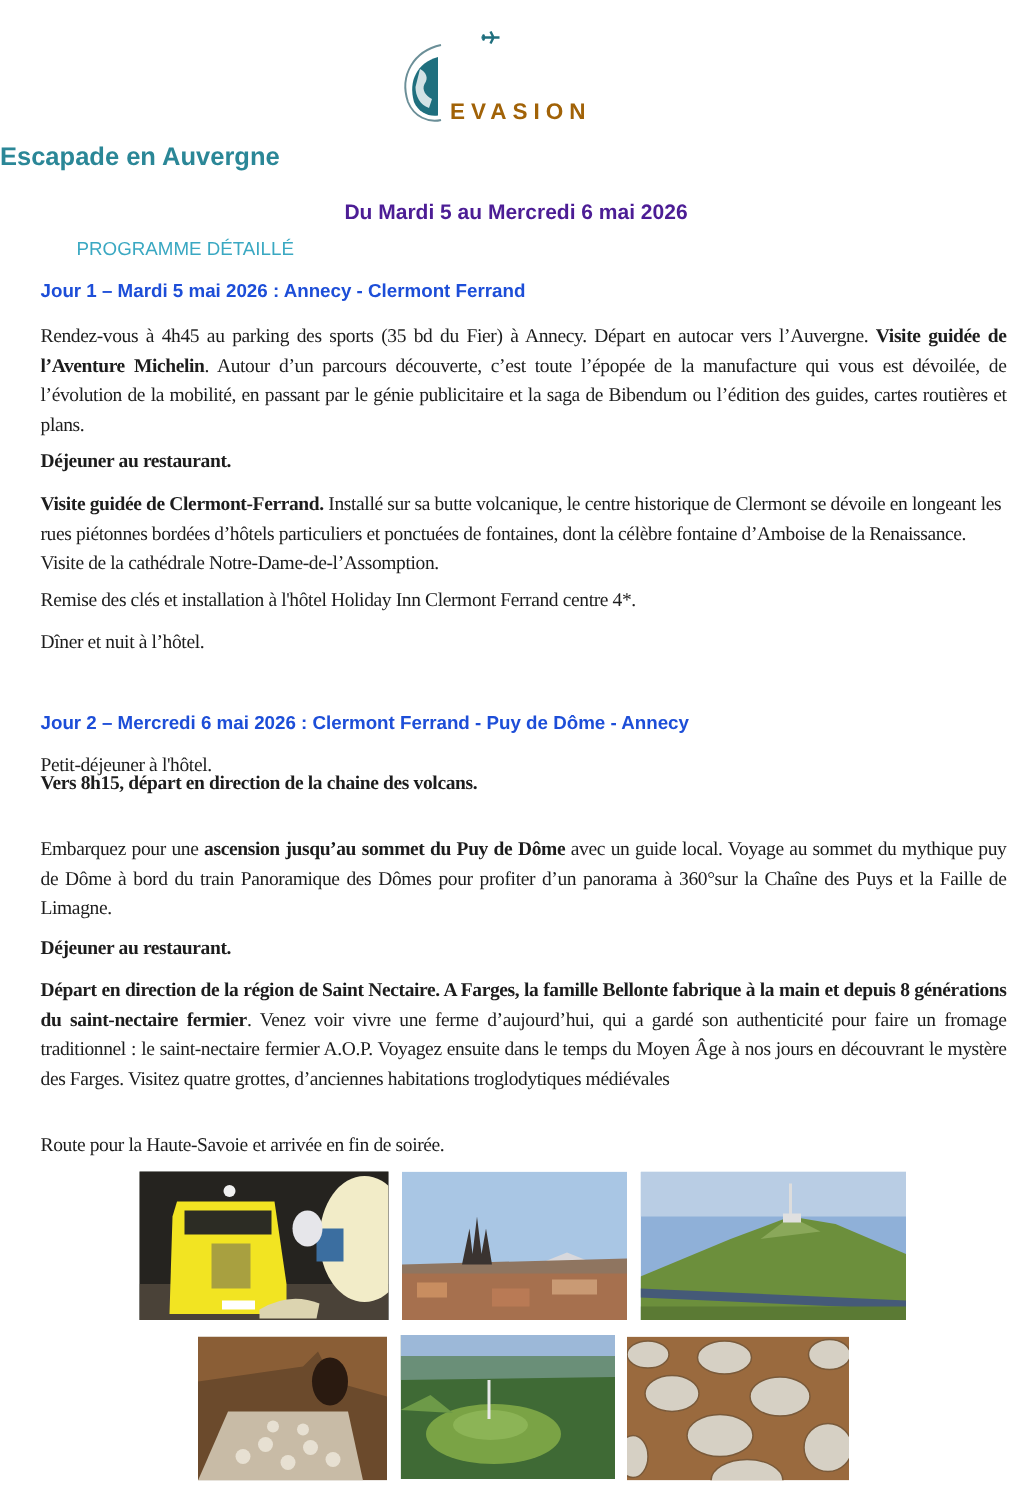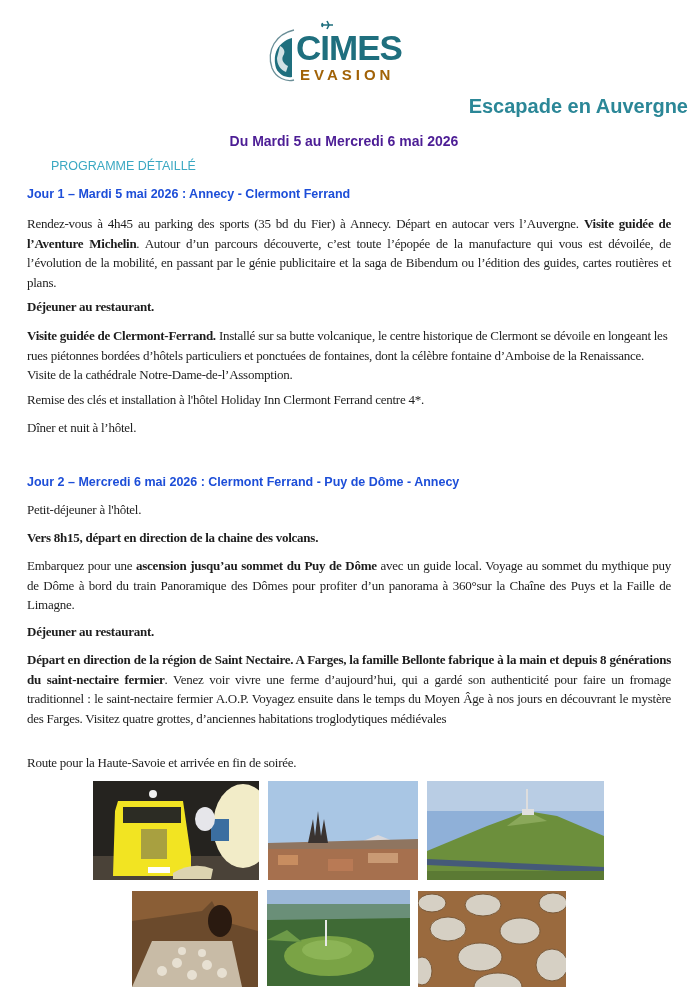--- a/index.html
+++ b/index.html
@@ -3,22 +3,22 @@
 <meta charset="utf-8">
 <style>
   html, body { margin: 0; padding: 0; background: #ffffff; }
   body { width: 688px; height: 997px; position: relative; overflow: hidden;
          font-family: "Liberation Sans", sans-serif; color: #1d1d1d; }
   .logo { position: absolute; left: 264px; top: 18px; width: 140px; height: 66px; }
   .logo-cimes { position: absolute; left: 32px; top: 10px; font-size: 35px; font-weight: bold;
                 color: #1f6f7e; letter-spacing: -1px; font-family: "Liberation Sans", sans-serif; }
   .logo-evasion { position: absolute; left: 36px; top: 48px; font-size: 15px; font-weight: bold;
                   color: #a16207; letter-spacing: 4px; }
-  .title { position: absolute; left: 0; width: 688px; text-align: right; top: 95px;
-           font-size: 20px; font-weight: bold; color: #2b8797; }
+  .title { position: absolute; left: 0; width: 688px; text-align: left; top: 95px;
+           font-size: 17px; font-weight: bold; color: #2b8797; }
   .subtitle { position: absolute; left: 0; width: 688px; text-align: center; top: 133px;
               font-size: 14px; font-weight: bold; color: #4c1d95; }
   .section { position: absolute; left: 27px; top: 159px; font-size: 12.5px; font-weight: normal; color: #3aa8c2; margin-left: 24px; }
   .day { position: absolute; left: 27px; font-size: 12.5px; font-weight: bold; color: #1d4ed8; }
   .p { position: absolute; left: 27px; width: 644px; font-size: 13px; line-height: 19.5px; color: #1d1d1d;
        font-family: Liberation Serif, serif; letter-spacing: -0.25px; }
   .just { text-align: justify; }
   .b { font-weight: bold; }
   .photo { position: absolute; overflow: hidden; }
 </style>
@@ -30,21 +30,20 @@
     <path d="M30 12 C12 16, 2 32, 8 50 C12 60, 22 64, 30 62" fill="none" stroke="#6b8f98" stroke-width="1.3"></path>
     <path d="M28 20 C14 24, 8 36, 12 50 C15 57, 22 60, 28 59 L28 20 Z" fill="#1f6f7e"></path>
     <path d="M16 28 C20 30, 22 34, 19 38 C17 42, 20 46, 24 48 L22 54 C16 52, 13 46, 13 40 Z" fill="#ffffff" opacity="0.8"></path>
     <g transform="translate(60,6)">
       <path d="M-4 0 L4 0 M0 -3 L1 0 L0 3" stroke="#1f6f7e" stroke-width="1.5" fill="none"></path>
     </g>
   </svg>
   <svg width="14" height="10" viewBox="0 0 14 10" style="position:absolute;left:56px;top:2px">
     <path d="M1 5 L13 5 M7 1 L9 5 L7 9 M2 3 L3 5 L2 7" stroke="#1f6f7e" stroke-width="1.6" fill="none"></path>
   </svg>
-  <div class="logo-cimes">CIMES</div>
   <div class="logo-evasion">EVASION</div>
 </div>
 
 <div class="title">Escapade en Auvergne</div>
 <div class="subtitle">Du Mardi 5 au Mercredi 6 mai 2026</div>
 
 <div class="section">PROGRAMME DÉTAILLÉ</div>
 
 <div class="day" style="top:187px">Jour 1 – Mardi 5 mai 2026 : Annecy - Clermont Ferrand</div>
 
@@ -57,21 +56,21 @@
 
 <div class="p" style="top:326px">
   <span class="b">Visite guidée de Clermont-Ferrand.</span><span> Installé sur sa butte volcanique, le centre historique de Clermont se dévoile en longeant les rues piétonnes bordées d’hôtels particuliers et ponctuées de fontaines, dont la célèbre fontaine d’Amboise de la Renaissance. Visite de la cathédrale Notre-Dame-de-l’Assomption.</span>
 </div>
 
 <div class="p" style="top:390px">Remise des clés et installation à l'hôtel Holiday Inn Clermont Ferrand centre 4*.</div>
 <div class="p" style="top:418px">Dîner et nuit à l’hôtel.</div>
 
 <div class="day" style="top:475px">Jour 2 – Mercredi 6 mai 2026 : Clermont Ferrand - Puy de Dôme - Annecy</div>
 <div class="p" style="top:500px">Petit-déjeuner à l'hôtel.</div>
-<div class="p b" style="top:528px">Vers 8h15, départ en direction de la chaine des volcans.</div>
+<div class="p b" style="top:512px">Vers 8h15, départ en direction de la chaine des volcans.</div>
 
 <div class="p just" style="top:556px">
   <span>Embarquez pour une </span><span class="b">ascension jusqu’au sommet du Puy de Dôme</span><span> avec un guide local. Voyage au sommet du mythique puy de Dôme à bord du train Panoramique des Dômes pour profiter d’un panorama à 360°sur la Chaîne des Puys et la Faille de Limagne.</span>
 </div>
 
 <div class="p b" style="top:622px">Déjeuner au restaurant.</div>
 
 <div class="p just" style="top:650px">
   <span class="b">Départ en direction de la région de Saint Nectaire. A Farges, la famille Bellonte fabrique à la main et depuis 8 générations du saint-nectaire fermier</span><span>. Venez voir vivre une ferme d’aujourd’hui, qui a gardé son authenticité pour faire un fromage traditionnel : le saint-nectaire fermier A.O.P. Voyagez ensuite dans le temps du Moyen Âge à nos jours en découvrant le mystère des Farges. Visitez quatre grottes, d’anciennes habitations troglodytiques médiévales</span>
 </div>

